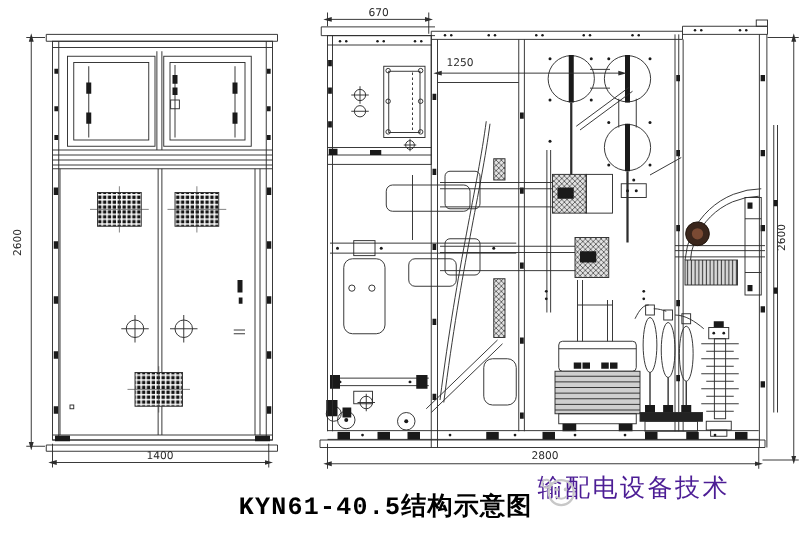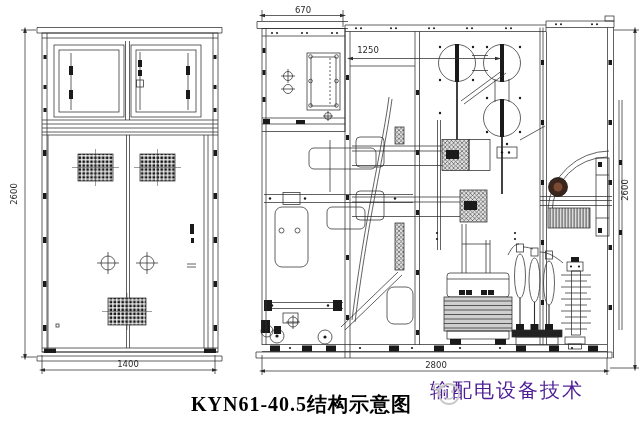--- a/index.html
+++ b/index.html
@@ -1,19 +1,19 @@
 <!DOCTYPE html>
 <html><head>
 <meta charset="utf-8">
 <style>
   html,body{margin:0;padding:0;background:#fff;}
   .stage{position:relative;width:640px;height:427px;background:#fff;overflow:hidden;
          font-family:"Liberation Sans",sans-serif;}
   .stage svg{position:absolute;left:0;top:0;}
-  .caption{position:absolute;left:191px;top:391px;font-family:Liberation Serif, serif;
+  .caption{position:absolute;left:191px;top:391px;font-family:Liberation Mono, monospace;
            font-size:20px;font-weight:700;color:#000;letter-spacing:1px;white-space:nowrap;text-align:right;}
   .watermark{position:absolute;left:430px;top:377px;display:flex;align-items:center;gap:3px;
              color:#4c1d95;font-size:20px;letter-spacing:2px;white-space:nowrap;}
   .dim{font-family:"DejaVu Sans",sans-serif;font-size:8.5px;fill:#2a2a2a;}
   .ln{stroke:#2d2d2d;stroke-width:0.75;fill:none;}
   .thin{stroke:#3a3a3a;stroke-width:0.5;fill:none;}
   .fillb{fill:#1a1a1a;stroke:none;}
 </style>
 </head>
 <body>

